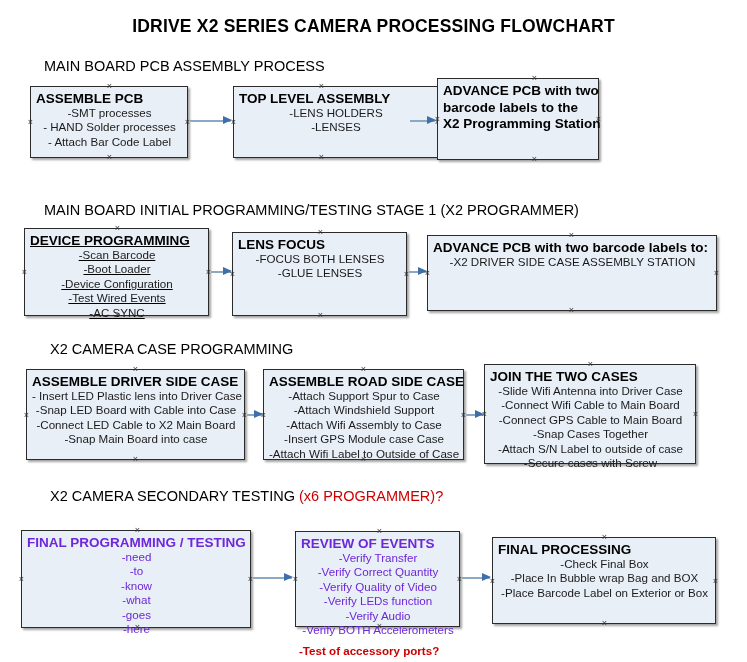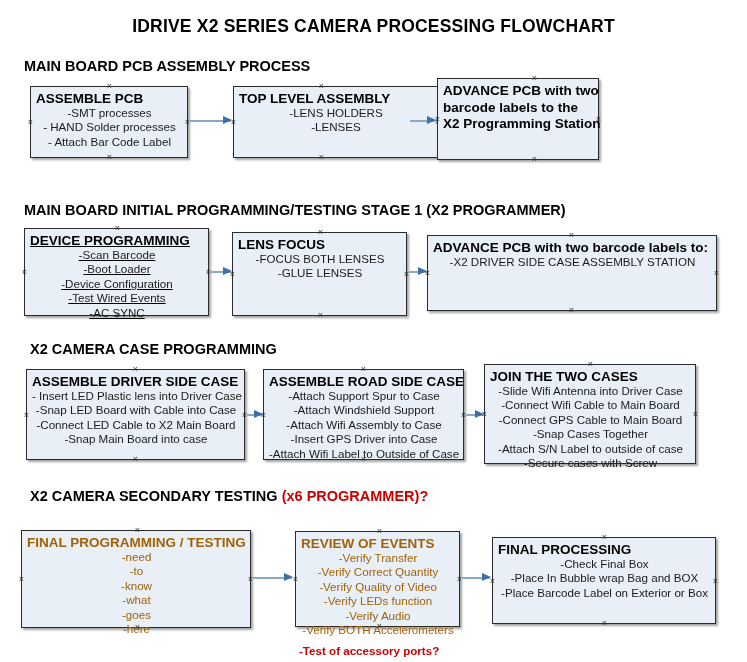--- a/index.html
+++ b/index.html
@@ -22,23 +22,24 @@
     width: 747px;
     text-align: center;
     font-size: 17.5px;
     font-weight: bold;
     color: #000000;
     letter-spacing: 0.2px;
   }
   .section-head {
     position: absolute;
     font-size: 14.5px;
-    font-weight: bold;
+    font-weight: normal;
     color: #000000;
     white-space: nowrap;
+    margin-left: 20px;
   }
   .section-head .red {
     color: #cc0000;
   }
   .box {
     position: absolute;
     background: #e9eff7;
     border: 1.3px solid #2b2b2b;
     box-shadow: 2px 2px 2px rgba(90,90,90,0.55);
     box-sizing: border-box;
@@ -48,21 +49,21 @@
     padding: 4px 4px 0 5px;
   }
   .box-title {
     font-size: 13.5px;
     font-weight: bold;
     color: #000000;
     line-height: 15px;
     white-space: nowrap;
   }
   .box-title.red, .box-line.red {
-    color: #a16207;
+    color: #6d28d9;
   }
   .box-line {
     font-size: 11.6px;
     color: #1a1a1a;
     line-height: 14.4px;
     white-space: nowrap;
     text-align: center;
   }
   .box.title-lines .box-title {
     line-height: 16.5px;
@@ -216,21 +217,21 @@
   </div>
 
   <div class="arrow" style="left:247px; top:414px; width:15px;"></div>
 
   <div class="box" style="left:263px; top:369px; width:201px; height:91px;">
     <div class="box-inner">
       <div class="box-title">ASSEMBLE ROAD SIDE CASE</div>
       <div class="box-line">-Attach Support Spur to Case</div>
       <div class="box-line">-Attach Windshield Support</div>
       <div class="box-line">-Attach Wifi Assembly to Case</div>
-      <div class="box-line">-Insert GPS Driver into Case</div>
+      <div class="box-line">-Insert GPS Module case Case</div>
       <div class="box-line">-Attach Wifi Label to Outside of Case</div>
     </div>
     <span class="xmark" style="left:96px; top:-4px;"></span>
     <span class="xmark" style="left:96px; bottom:-4px;"></span>
     <span class="xmark" style="left:-4px; top:42px;"></span>
     <span class="xmark" style="right:-4px; top:42px;"></span>
   </div>
 
   <div class="arrow" style="left:466px; top:414px; width:17px;"></div>
 

